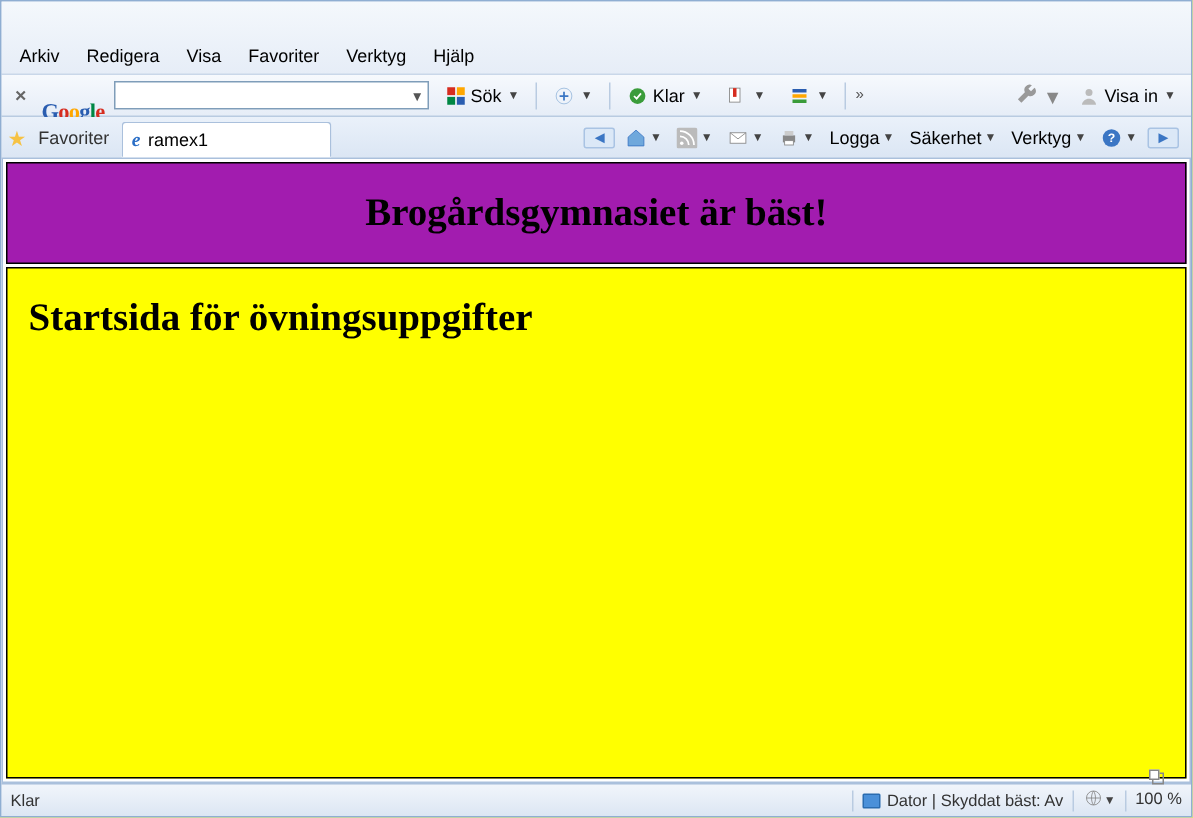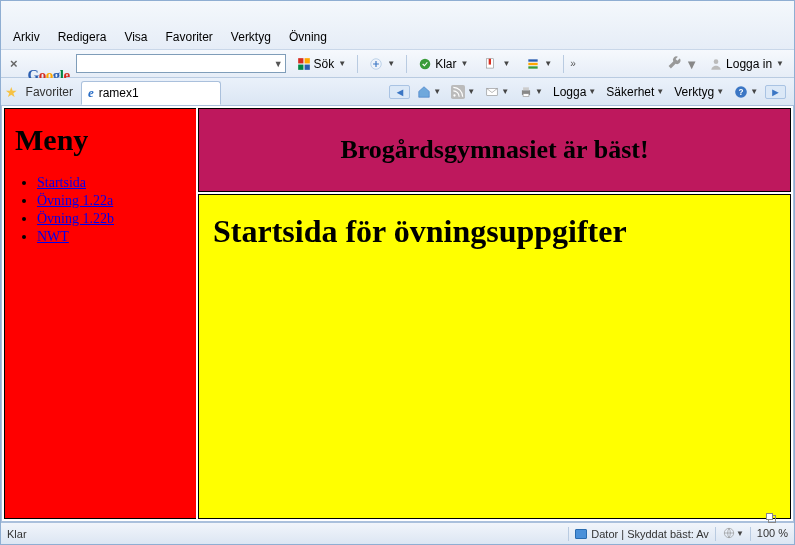--- a/index.html
+++ b/index.html
@@ -167,42 +167,42 @@
   }
   .frame-menu a { color: #0000ee; text-decoration: underline; }
 
   .frame-right {
     flex: 1;
     display: flex;
     flex-direction: column;
     gap: 2px;
   }
   .frame-top {
-    background: #be185d;
+    background: #a21caf;
     border: 1px solid #000;
-    height: 84px;
+    height: 68px;
     display: flex;
     align-items: center;
     justify-content: center;
   }
   .frame-top h1 {
     font-family: "Times New Roman", serif;
     font-size: 26px;
     font-weight: bold;
     color: #000;
   }
   .frame-main {
     flex: 1;
     background: #ffff00;
     border: 1px solid #000;
     padding: 18px 14px;
   }
   .frame-main h1 {
     font-family: "Times New Roman", serif;
-    font-size: 32px;
+    font-size: 26px;
     font-weight: bold;
     color: #000;
   }
 
   
   .statusbar {
     height: 22px;
     background: linear-gradient(#f1f5fb, #dce6f3);
     border-top: 1px solid #aac0dc;
     display: flex;
@@ -230,21 +230,21 @@
 </style>
 </head>
 <body>
 
 <div class="menubar">
   <span>Arkiv</span>
   <span>Redigera</span>
   <span>Visa</span>
   <span>Favoriter</span>
   <span>Verktyg</span>
-  <span>Övning</span>
+  <span>Hjälp</span>
 </div>
 
 <div class="google-bar">
   <span class="close-x">×</span>
   <span class="google-logo">
     <span class="b">G</span><span class="r">o</span><span class="y">o</span><span class="b">g</span><span class="g">l</span><span class="r">e</span>
   </span>
   <div class="google-search">
     <span class="dd">▼</span>
   </div>
@@ -297,21 +297,21 @@
     <svg class="icon" viewBox="0 0 24 24">
         <path d="M21 7a6 6 0 01-8 8L5 23l-4-4 8-8a6 6 0 018-8l-4 4 3 3 4-4z" fill="#999"></path>
       </svg>
     <span class="dd">▼</span>
   </span>
   <div class="tb-btn">
     <svg class="icon" viewBox="0 0 24 24">
         <circle cx="12" cy="8" r="4" fill="#bbb"></circle>
         <path d="M4 22c0-4 4-7 8-7s8 3 8 7" fill="#bbb"></path>
       </svg>
-    <span>Logga in</span>
+    <span>Visa in</span>
     <span class="dd">▼</span>
   </div>
 </div>
 
 <div class="favbar">
   <span class="fav-star">★</span>
   <span class="fav-label">Favoriter</span>
   <div class="tab">
     <span class="ie-e">e</span>
     <span>ramex1</span>
@@ -364,29 +364,20 @@
           <circle cx="12" cy="12" r="10" fill="#3b76c4"></circle>
           <text x="12" y="17" text-anchor="middle" fill="#fff" font-size="14" font-weight="bold">?</text>
         </svg>
       <span class="dd">▼</span>
     </div>
     <span class="blue-arrow">►</span>
   </div>
 </div>
 
 <div class="content-frame">
-  <div class="frame-menu">
-    <h1>Meny</h1>
-    <ul>
-      <li><a>Startsida</a></li>
-      <li><a>Övning 1.22a</a></li>
-      <li><a>Övning 1.22b</a></li>
-      <li><a>NWT</a></li>
-    </ul>
-  </div>
   <div class="frame-right">
     <div class="frame-top">
       <h1>Brogårdsgymnasiet är bäst!</h1>
     </div>
     <div class="frame-main">
       <h1>Startsida för övningsuppgifter</h1>
     </div>
   </div>
 </div>
 

